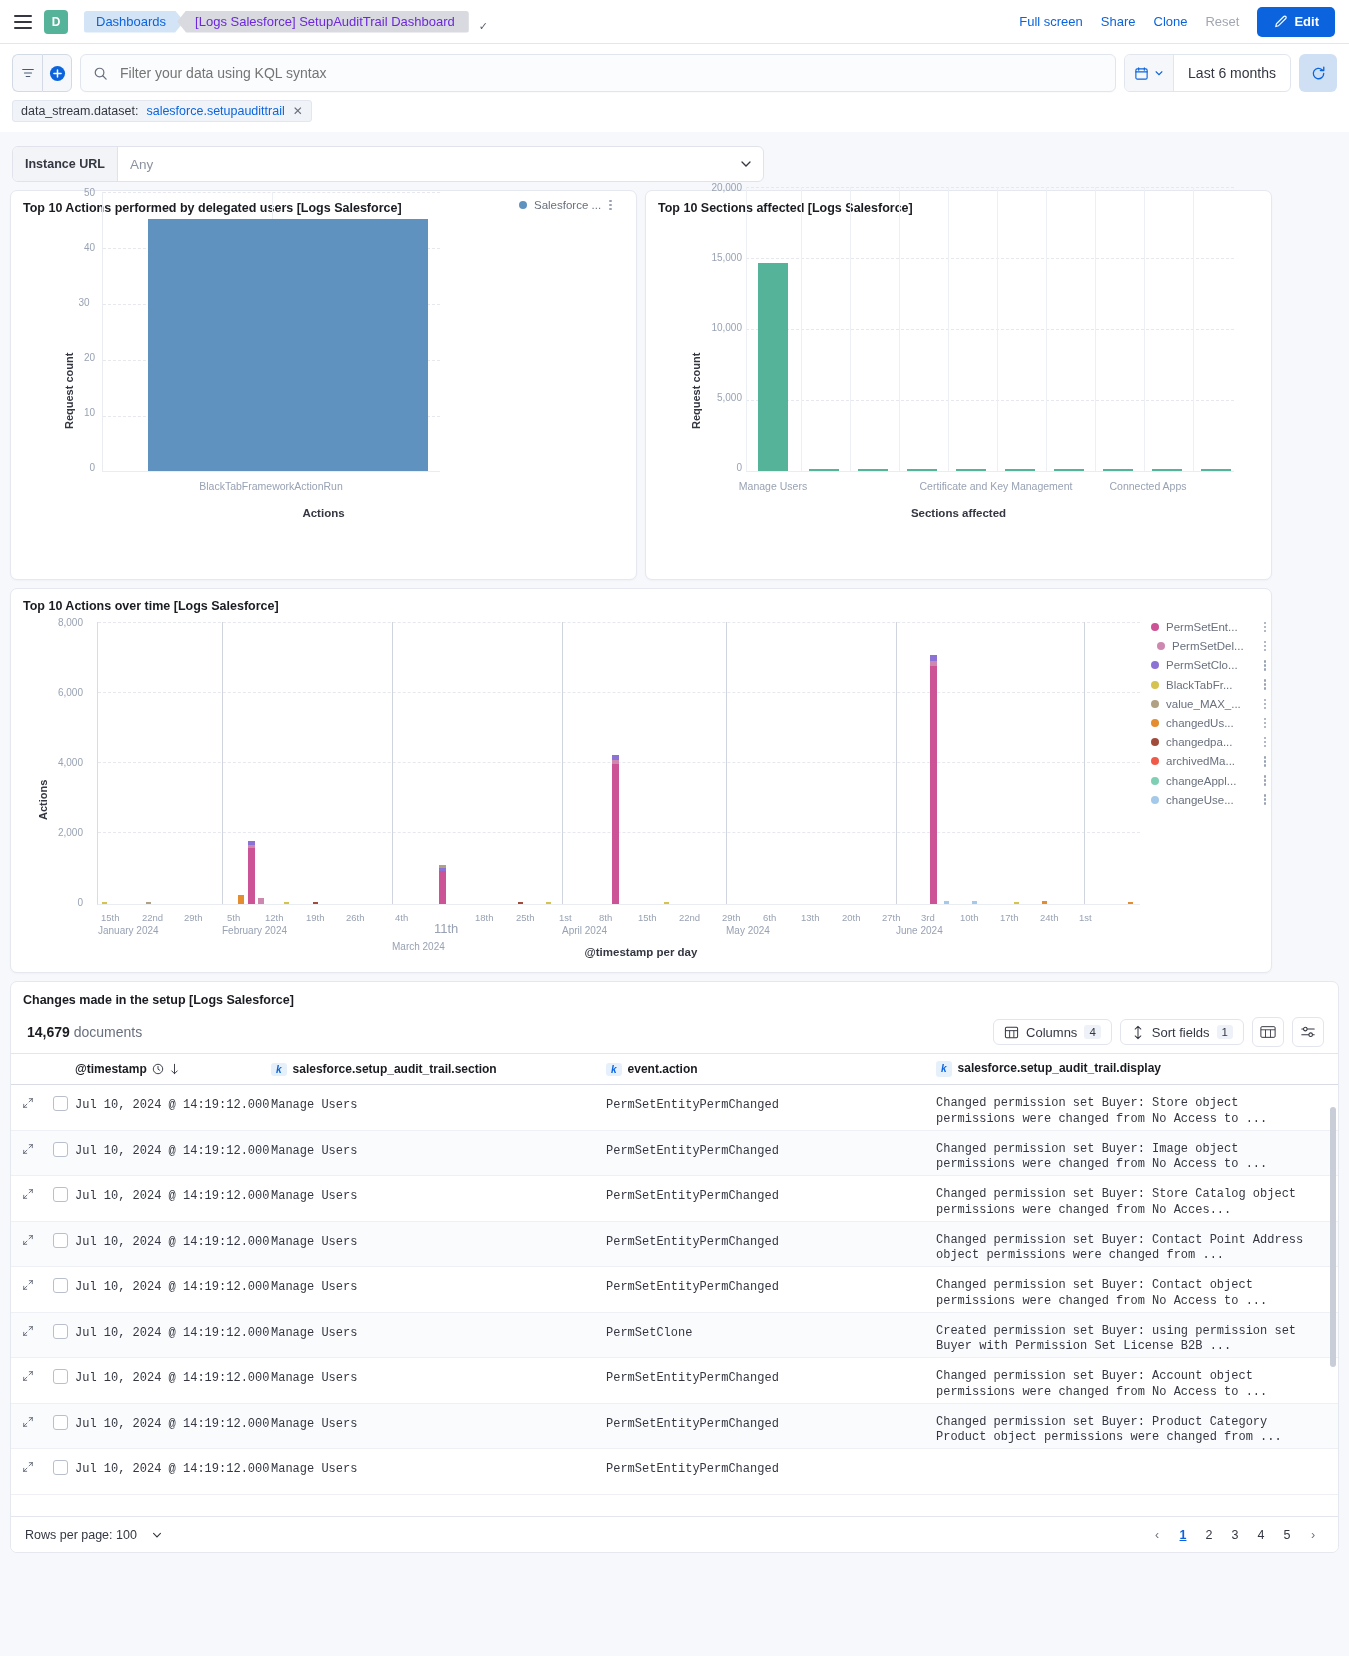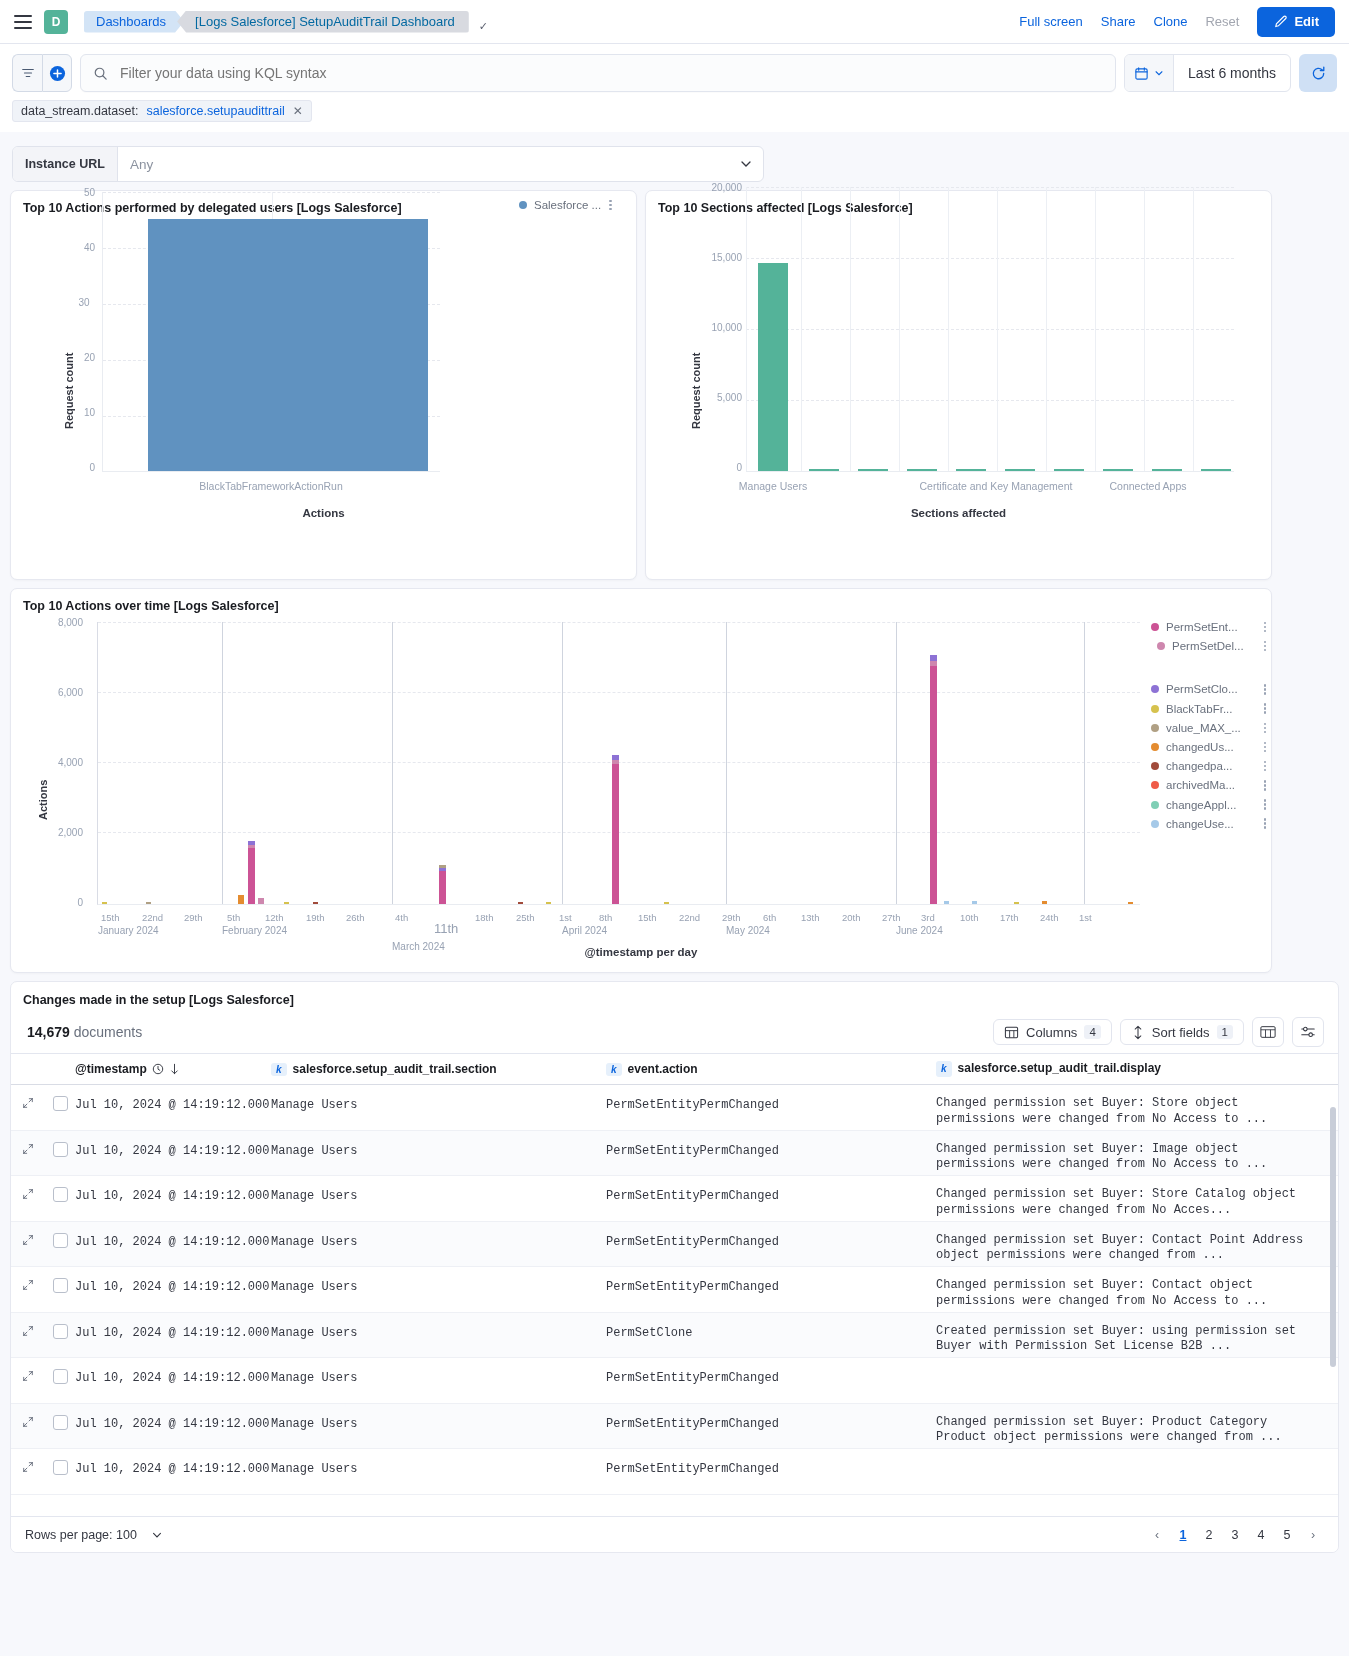--- a/index.html
+++ b/index.html
@@ -25,21 +25,21 @@
     width:24px; height:24px; border-radius:4px; background:#54b399; color:#fff;
     display:flex; align-items:center; justify-content:center; font-size:12px; font-weight:700;
   }
   .breadcrumbs { display:flex; align-items:flex-end; margin-left:6px; }
   .crumb {
     height:22px; display:flex; align-items:center; padding:0 14px 0 12px;
     font-size:13px; position:relative;
   }
   .crumb.first { background:#d3e4f6; color:#0b64dd; border-radius:3px 0 0 3px;
      clip-path: polygon(0 0, calc(100% - 9px) 0, 100% 50%, calc(100% - 9px) 100%, 0 100%); padding-right:18px;}
-  .crumb.second { background:#d8dae0; color:#0369a1; margin-left:-7px; border-radius:0 3px 3px 0;
+  .crumb.second { background:#d8dae0; color:#6d28d9; margin-left:-7px; border-radius:0 3px 3px 0;
      clip-path: polygon(9px 0, 100% 0, 100% 100%, 9px 100%, 0 50%); padding-left:18px;}
   .crumb-caret { margin-left:10px; color:#5a5f6e; font-size:11px; cursor:pointer; }
   .topnav-right { margin-left:auto; display:flex; align-items:center; gap:18px; padding-right:2px;}
   .navlink { color:#0b64dd; font-size:13px; cursor:pointer; }
   .navlink.disabled { color:#a2a6b0; cursor:default; }
   .edit-btn {
     background:#0b64dd; color:#fff; border:none; border-radius:5px;
     height:30px; padding:0 16px; font-size:13px; font-weight:700;
     display:flex; align-items:center; gap:7px; cursor:pointer;
     font-family:"Liberation Sans", sans-serif;
@@ -467,21 +467,21 @@
           <span class="legend-item">
               <span class="legend-dot" style="background:#ce87ae;"></span>
               <span>PermSetDel...</span>
             </span>
           <span class="kebab">
               <i></i>
               <i></i>
               <i></i>
             </span>
         </div>
-        <div style="display:flex;align-items:center;justify-content:space-between;margin-top:24px;">
+        <div style="display:flex;align-items:center;justify-content:space-between;">
           <span class="legend-item">
               <span class="legend-dot" style="background:#8d72d5;"></span>
               <span>PermSetClo...</span>
             </span>
           <span class="kebab">
               <i></i>
               <i></i>
               <i></i>
             </span>
         </div>
@@ -723,20 +723,21 @@
           <svg width="12" height="12" viewBox="0 0 14 14">
             <path d="M12 2L8.2 5.8M2 12l3.8-3.8M12 2h-3.5M12 2v3.5M2 12h3.5M2 12V8.5" fill="none" stroke="#69707d" stroke-width="1.1" stroke-linecap="round"></path>
           </svg>
         </div>
       <div class="c-chk">
           <div class="chk"></div>
         </div>
       <div class="c-ts mono">Jul 10, 2024 @ 14:19:12.000</div>
       <div class="c-sec mono">Manage Users</div>
       <div class="c-act mono">PermSetEntityPermChanged</div>
+      <div class="c-dis mono">Changed permission set Buyer: Account object permissions were changed from No Access to ...</div>
     </div>
     <div class="grow alt">
       <div class="c-exp">
           <svg width="12" height="12" viewBox="0 0 14 14">
             <path d="M12 2L8.2 5.8M2 12l3.8-3.8M12 2h-3.5M12 2v3.5M2 12h3.5M2 12V8.5" fill="none" stroke="#69707d" stroke-width="1.1" stroke-linecap="round"></path>
           </svg>
         </div>
       <div class="c-chk">
           <div class="chk"></div>
         </div>

